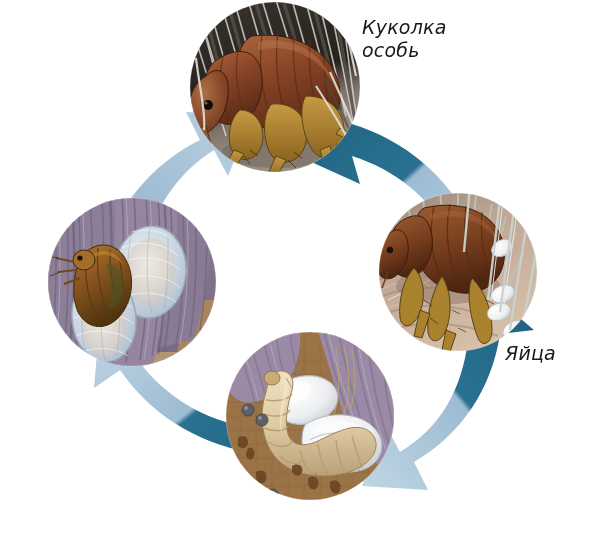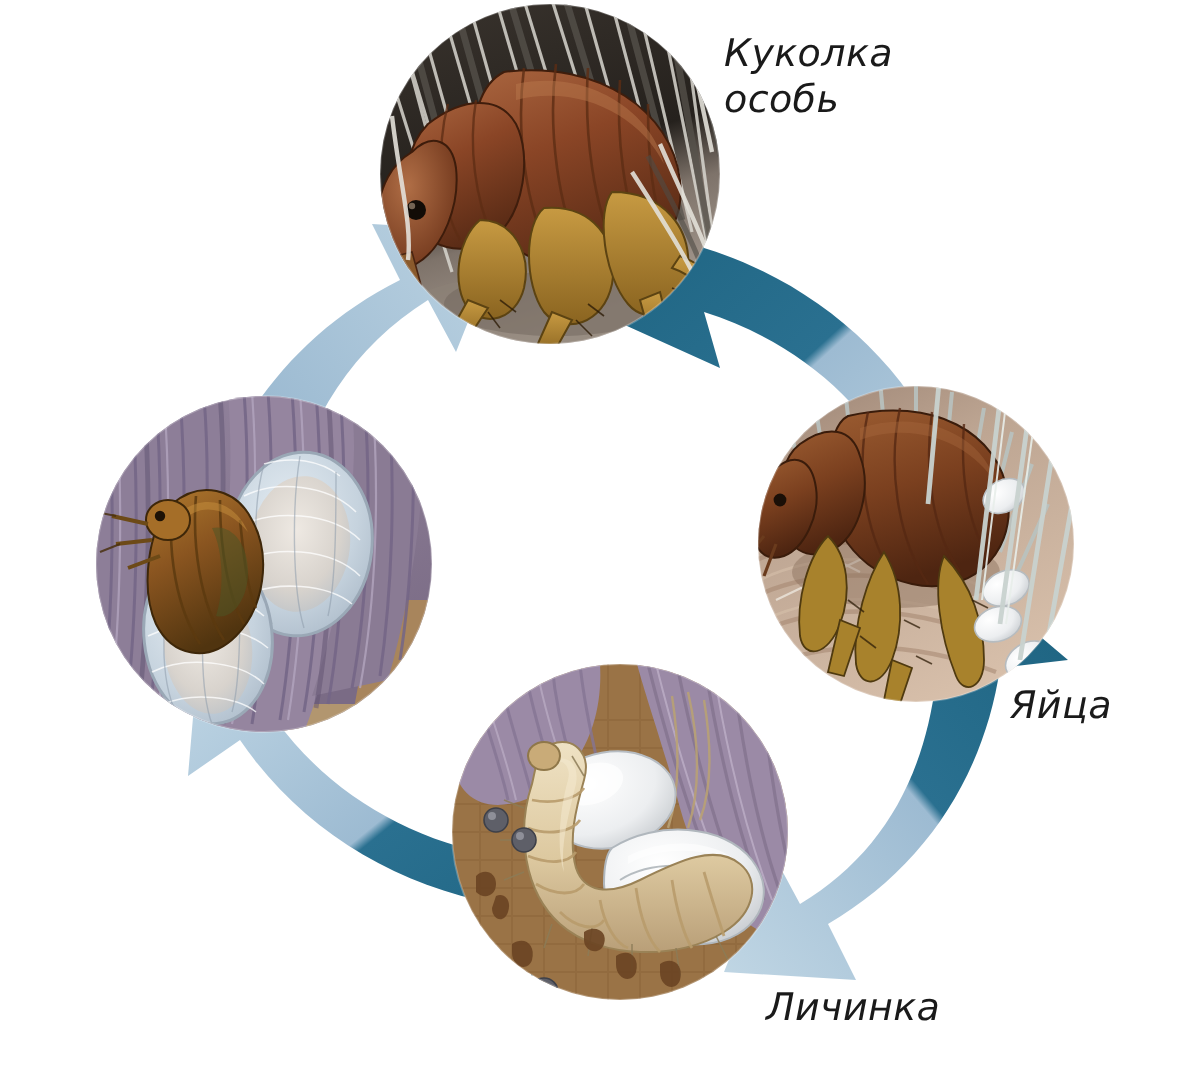--- a/index.html
+++ b/index.html
@@ -623,16 +623,15 @@
       <circle cx="132" cy="282" r="84" fill="none" stroke="#ffffff" stroke-width="1" opacity="0.25"></circle>
     </g>
 
   </svg>
 
   <div class="stage-label" id="label-adult">Куколка
 особь</div>
 
   <div class="stage-label" id="label-eggs">Яйца</div>
 
-  <div class="stage-label" id="label-larva">Личинка</div>
 
 
 </div>
 
 </body></html>

